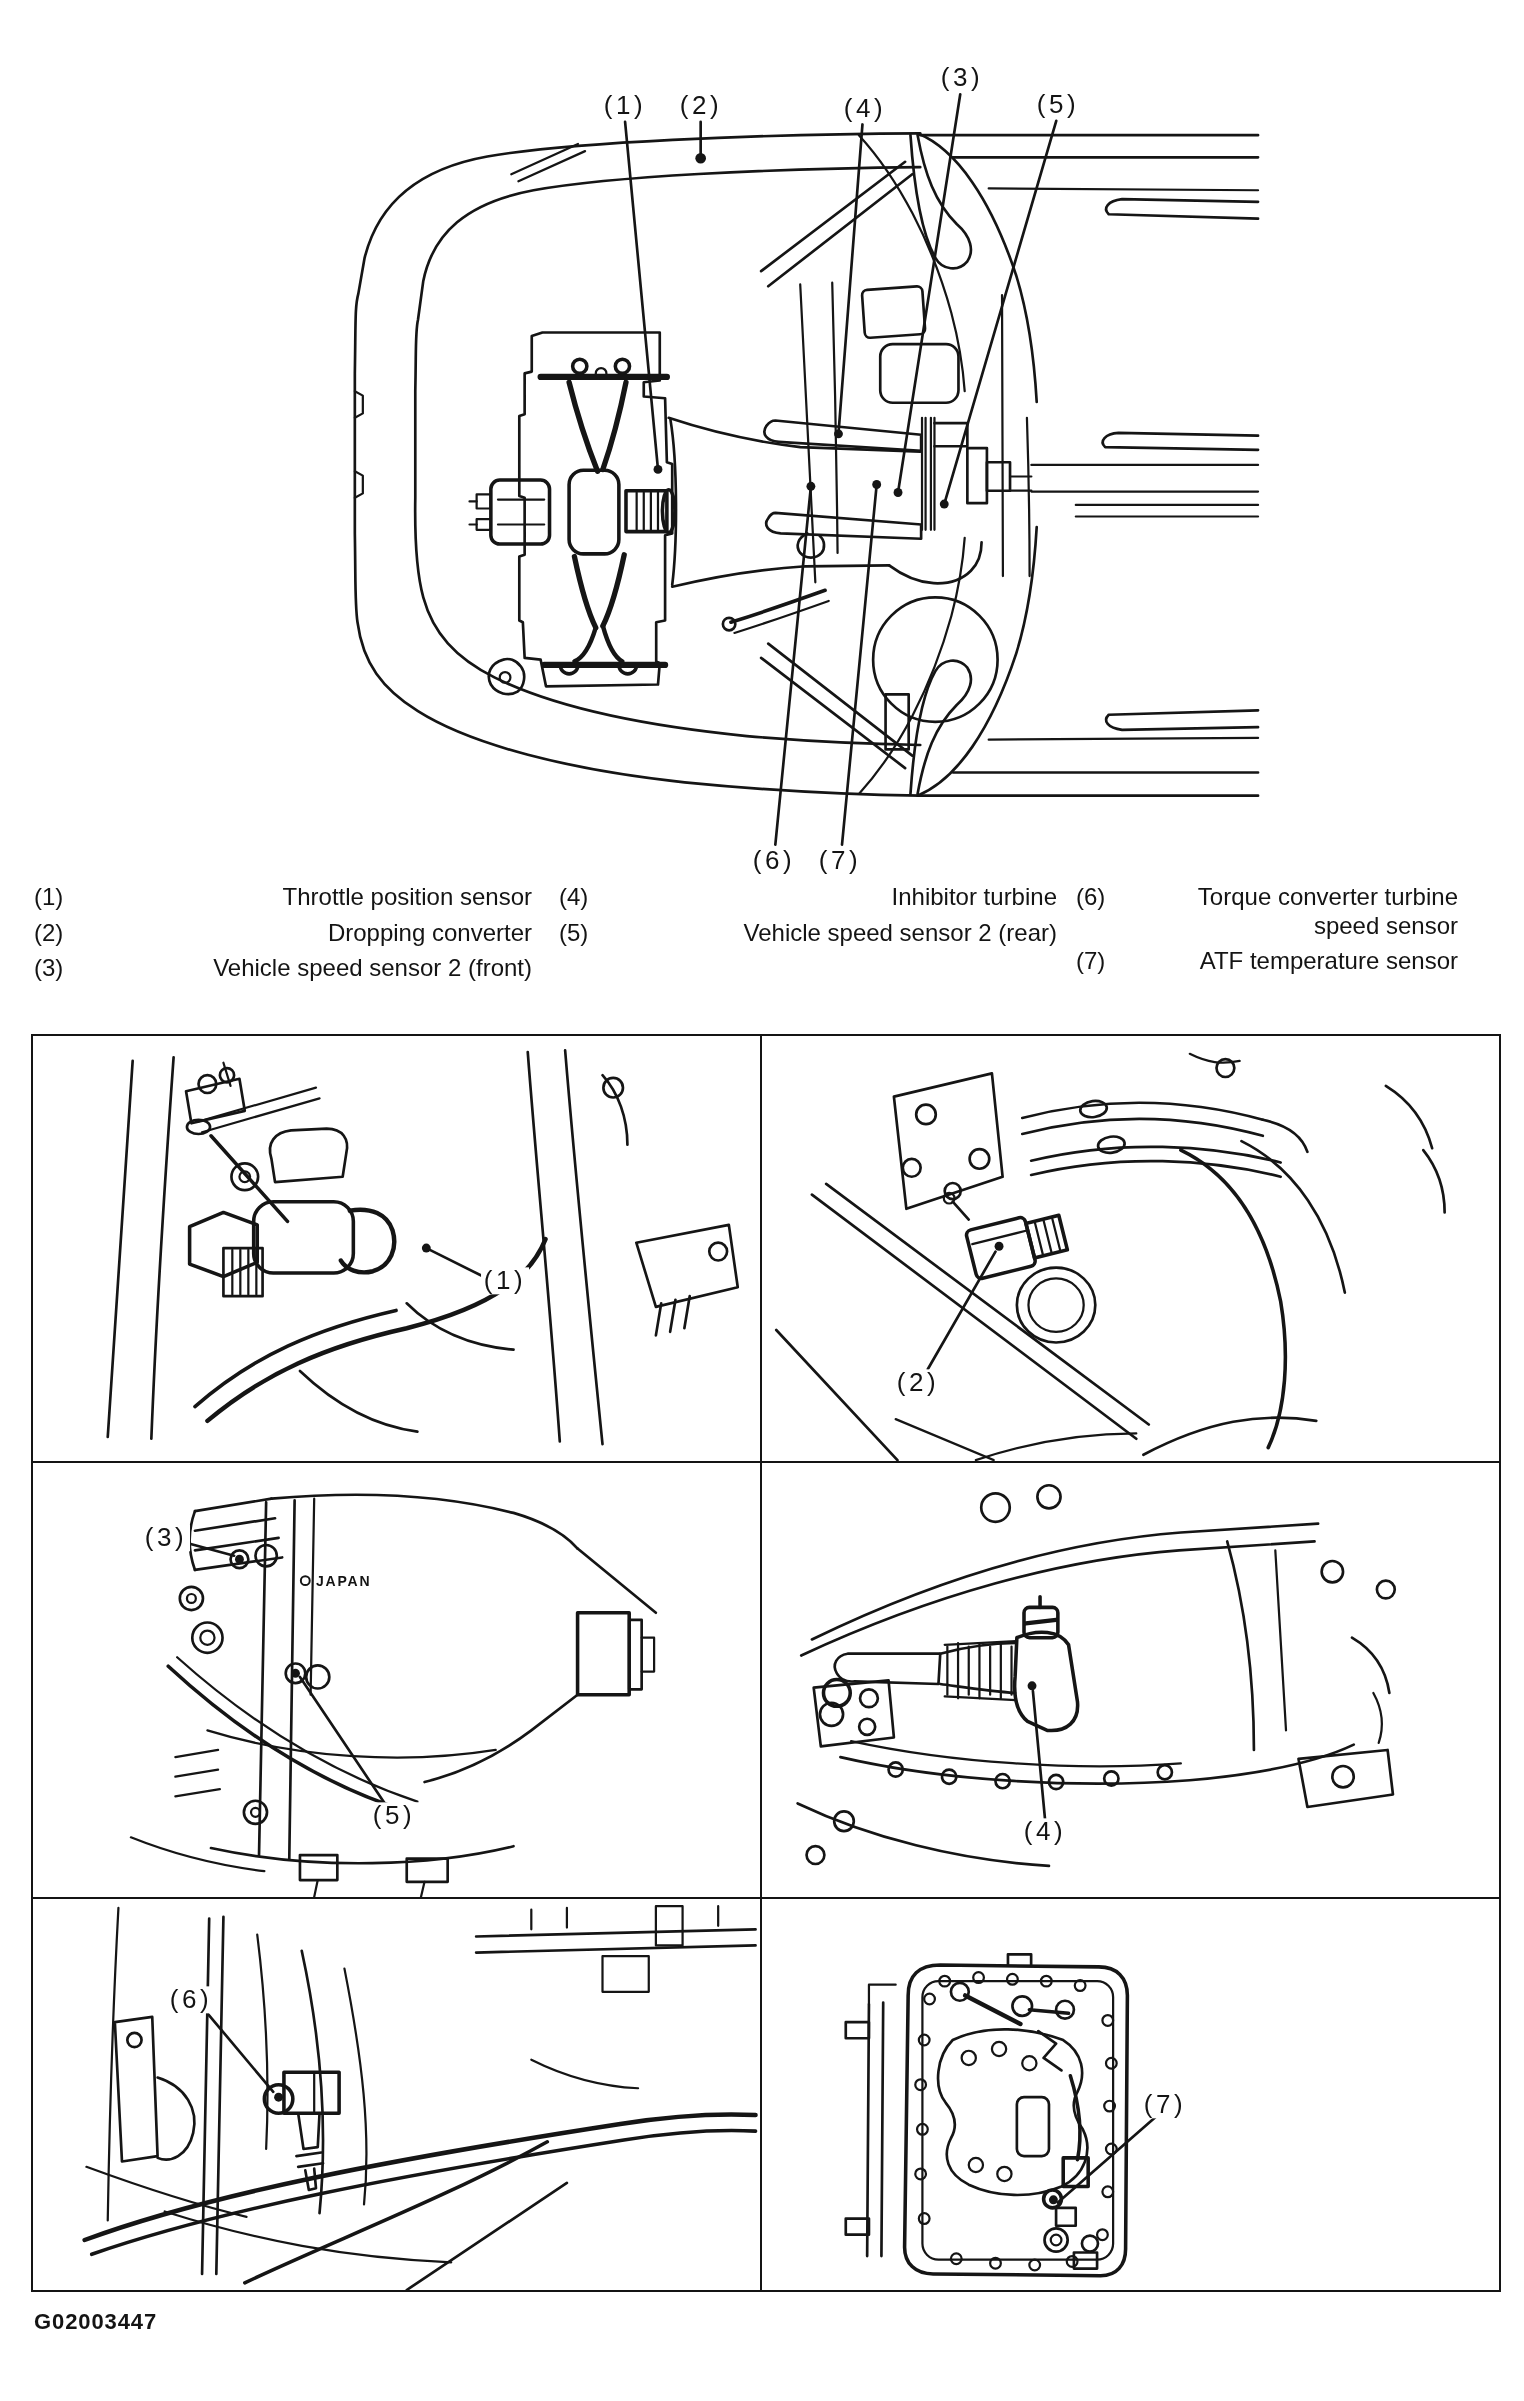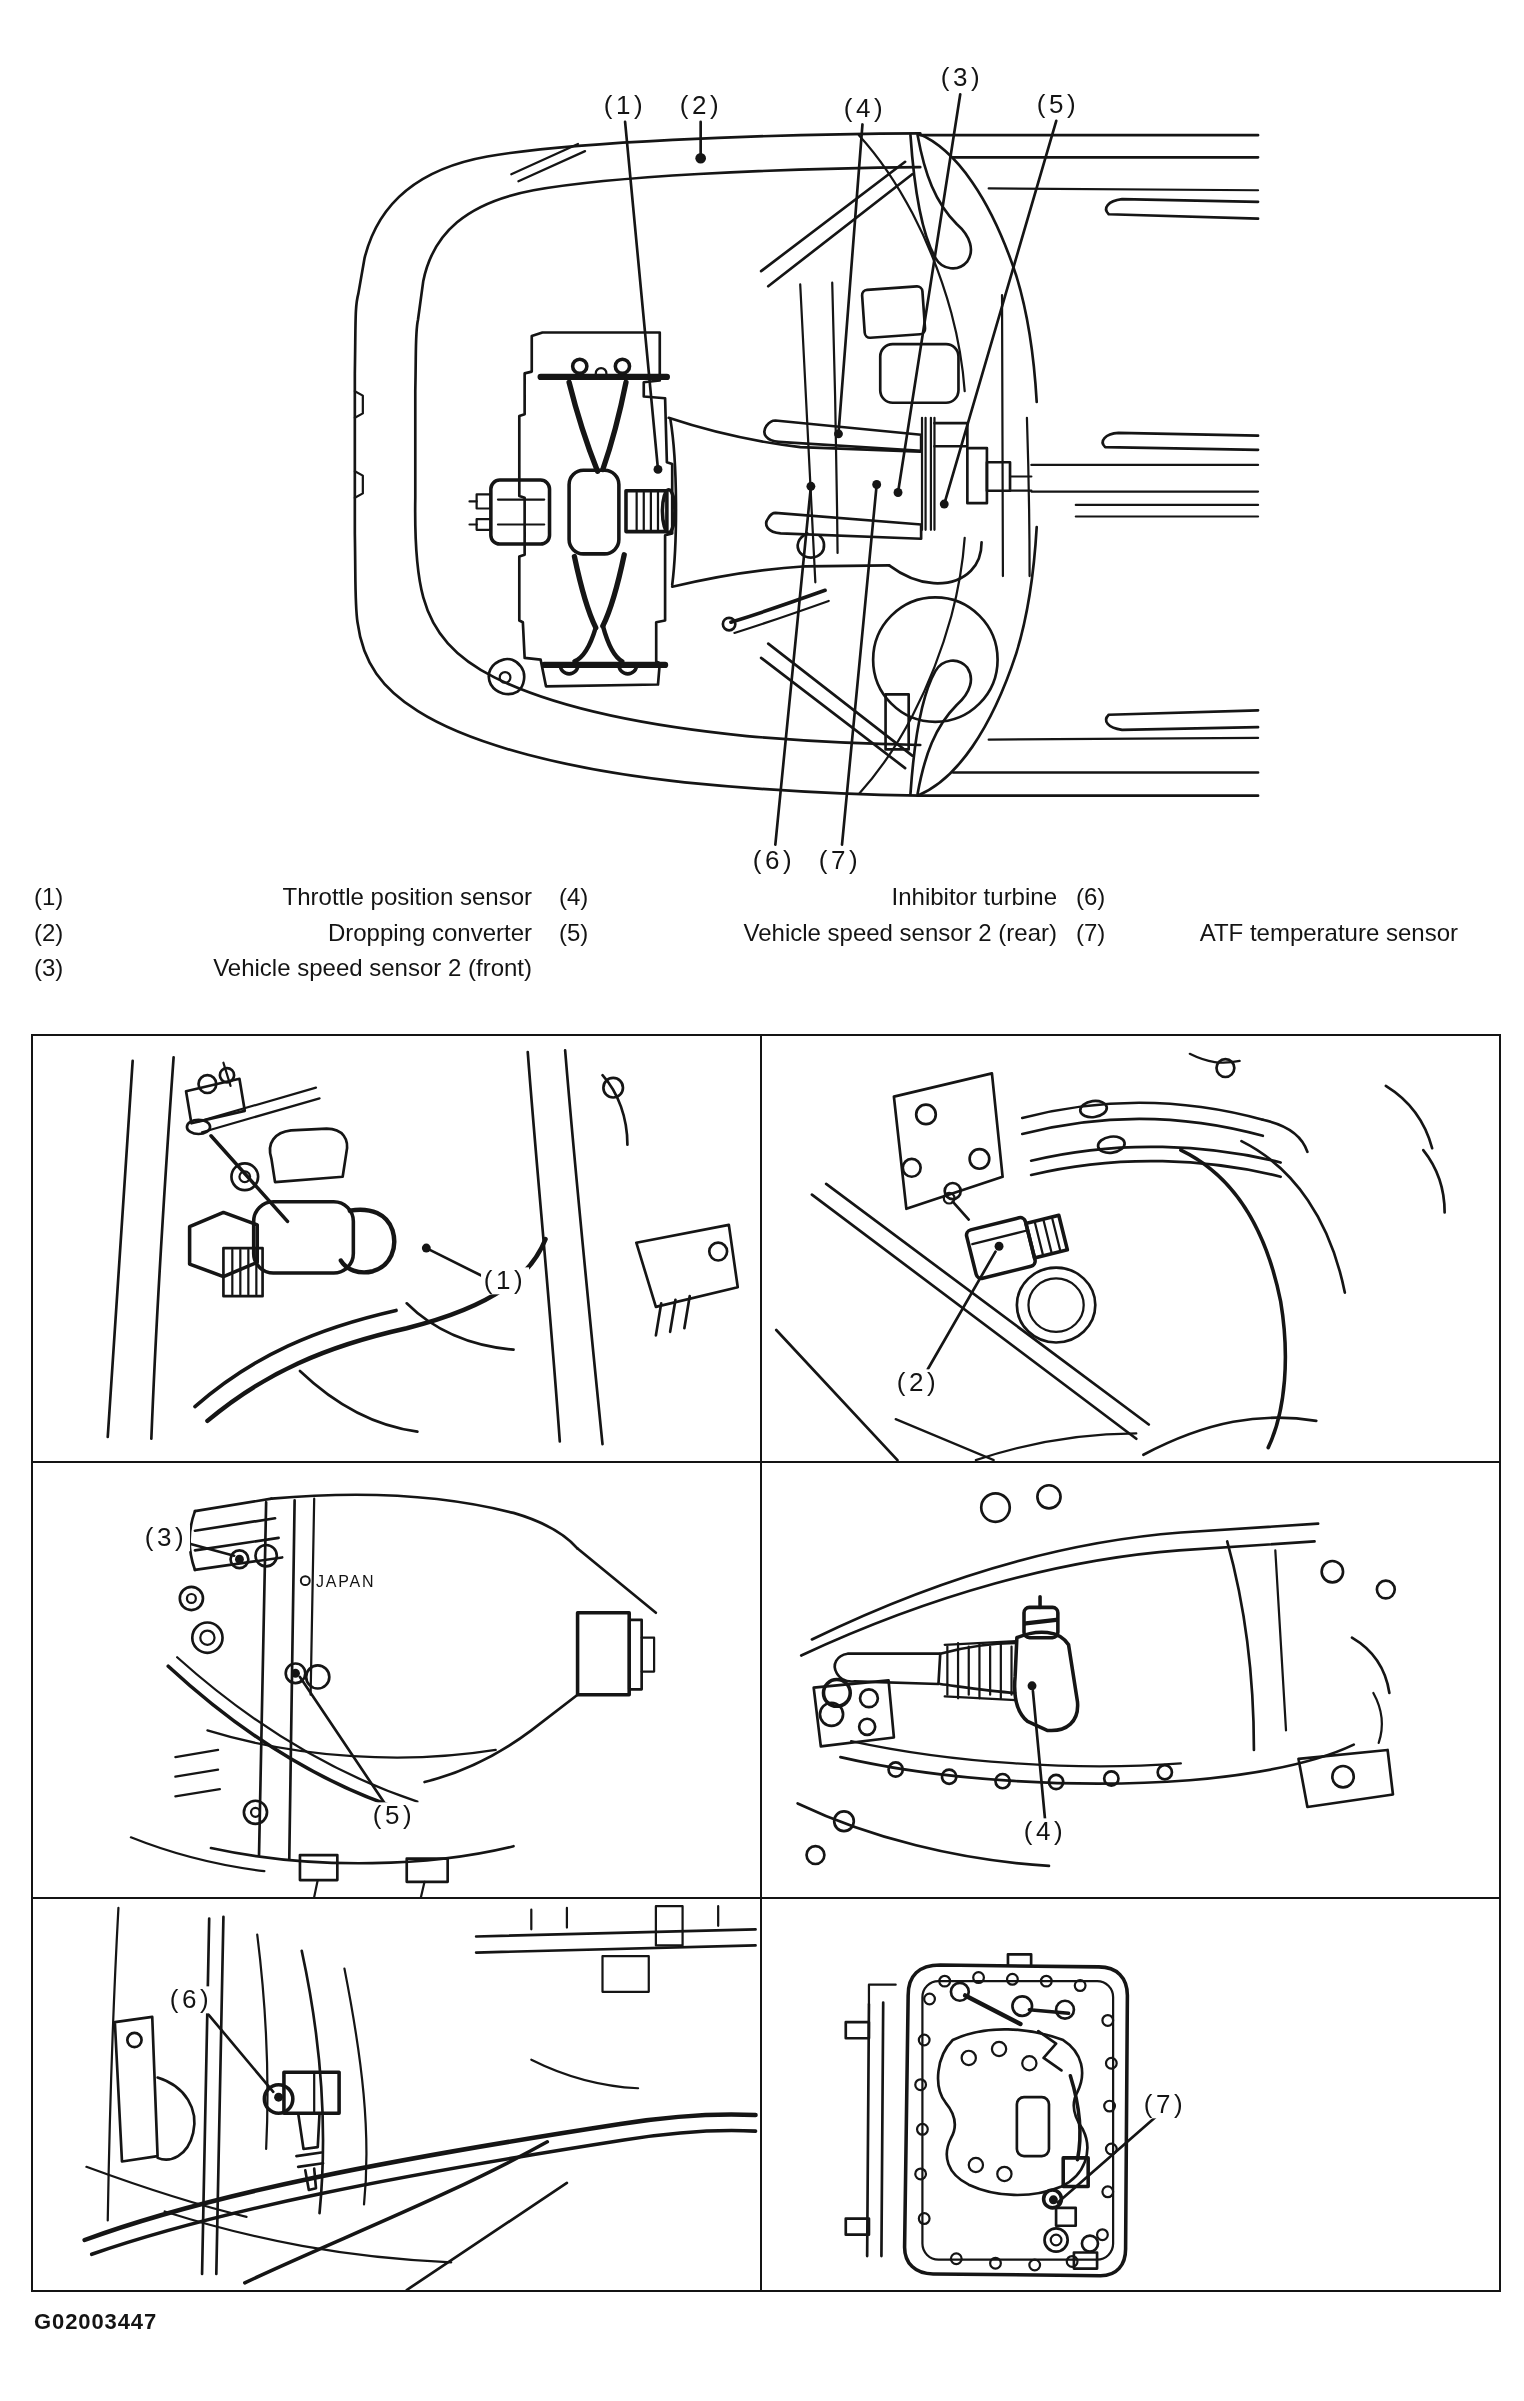--- a/index.html
+++ b/index.html
@@ -46,22 +46,22 @@
   .cell.cb{border-bottom:2.7px solid #141414;}
   .cell svg{width:100%;height:100%;}
 
   
   .p1-c{left:472px;top:245px;}  .p2-c{left:156px;top:347px;}
   .p3-c{left:133px;top:75px;}   .p5-c{left:361px;top:353px;}
   .p4-c{left:283px;top:369px;}  .p6-c{left:158px;top:101px;}
   .p7-c{left:403px;top:206px;}
 
   .case-mark{
-    position:absolute;left:283px;top:110px;font-size:16px;letter-spacing:1.8px;
-    font-weight:400;color:#141414;
+    position:absolute;left:283px;top:110px;font-size:14px;letter-spacing:1.8px;
+    font-weight:700;color:#141414;
   }
   .figure-id{
     position:absolute;left:34px;top:2309px;font-size:22px;font-weight:700;
     letter-spacing:0.9px;color:#141414;
   }
 </style>
 </head>
 <body>
 
 <div class="page">
@@ -194,20 +194,21 @@
       <span class="txt">Inhibitor turbine</span>
     </div>
     <div class="legend-item">
       <span class="num">(5)</span>
       <span class="txt">Vehicle speed sensor 2 (rear)</span>
     </div>
   </div>
   <div class="legend-col c3">
     <div class="legend-item">
       <span class="num">(6)</span>
+      <span class="txt">Torque converter turbine speed sensor</span>
     </div>
     <div class="legend-item">
       <span class="num">(7)</span>
       <span class="txt">ATF temperature sensor</span>
     </div>
   </div>
 
   <div class="grid">
 
     <div class="cell cr cb">

